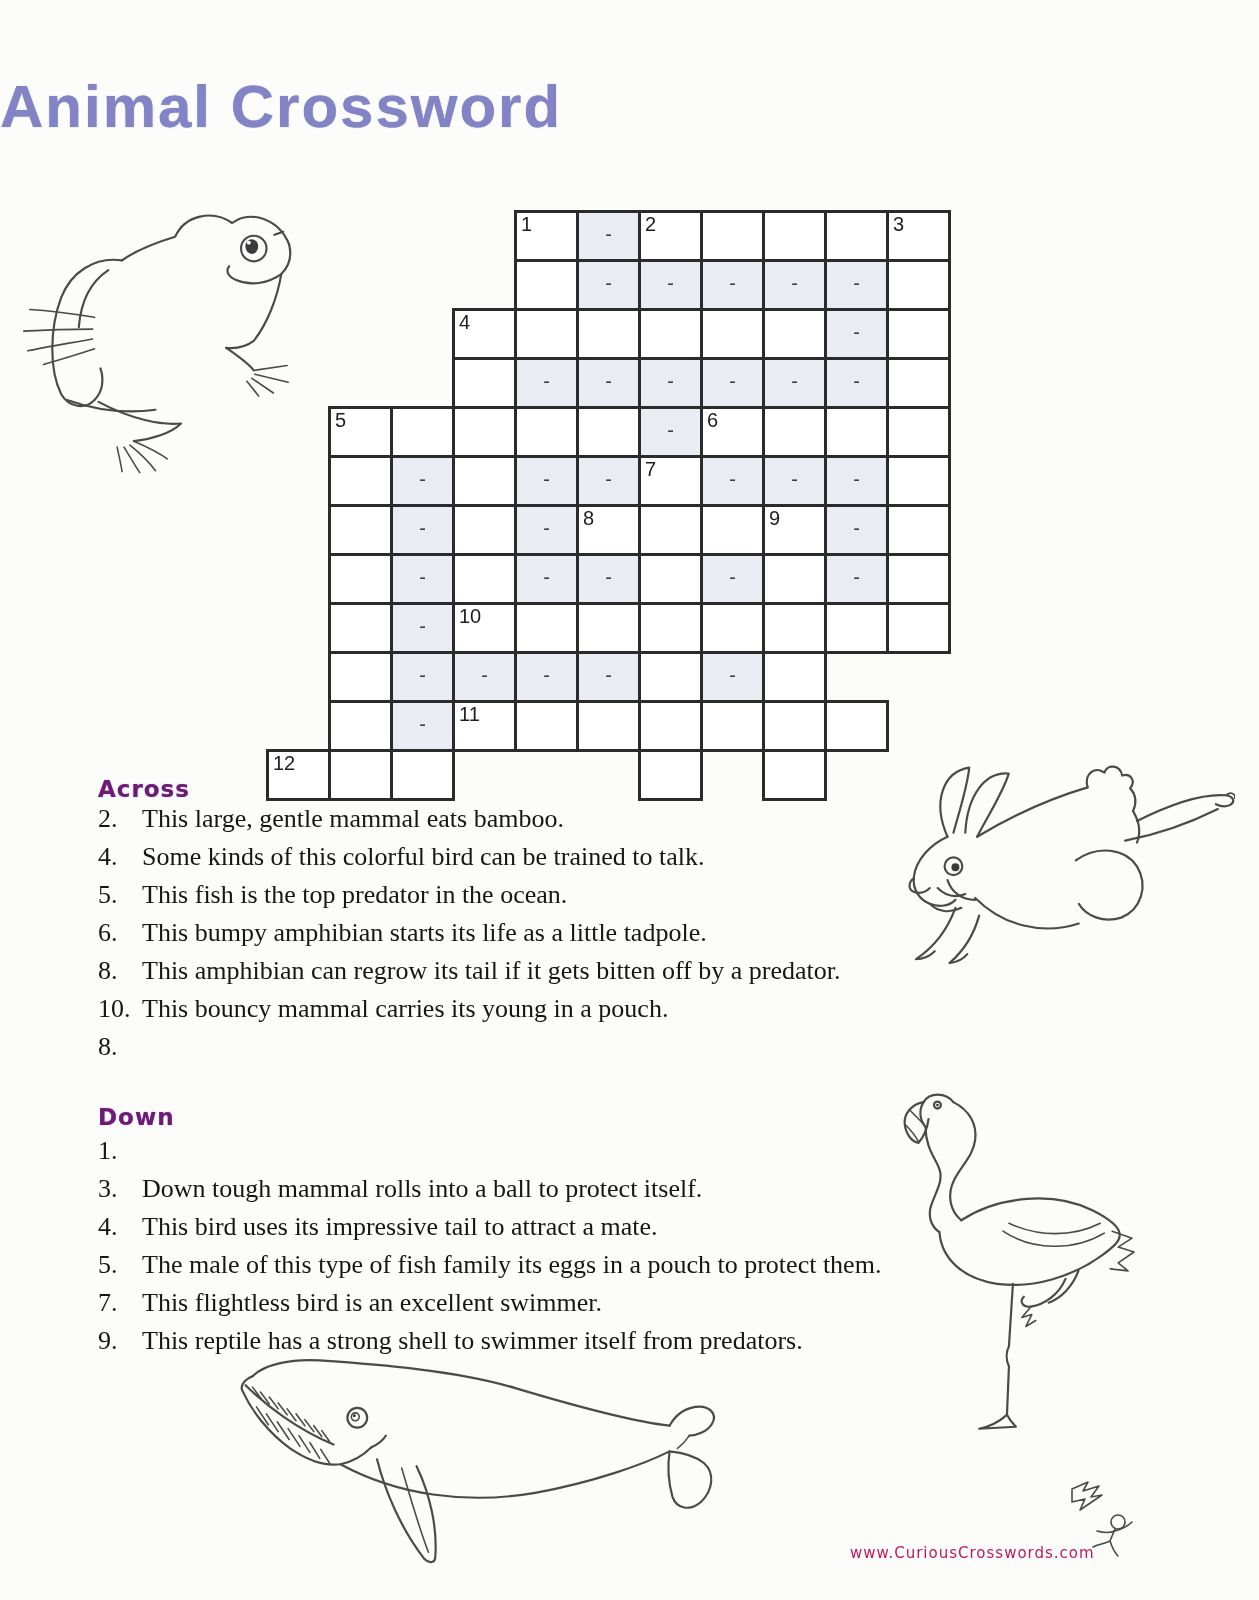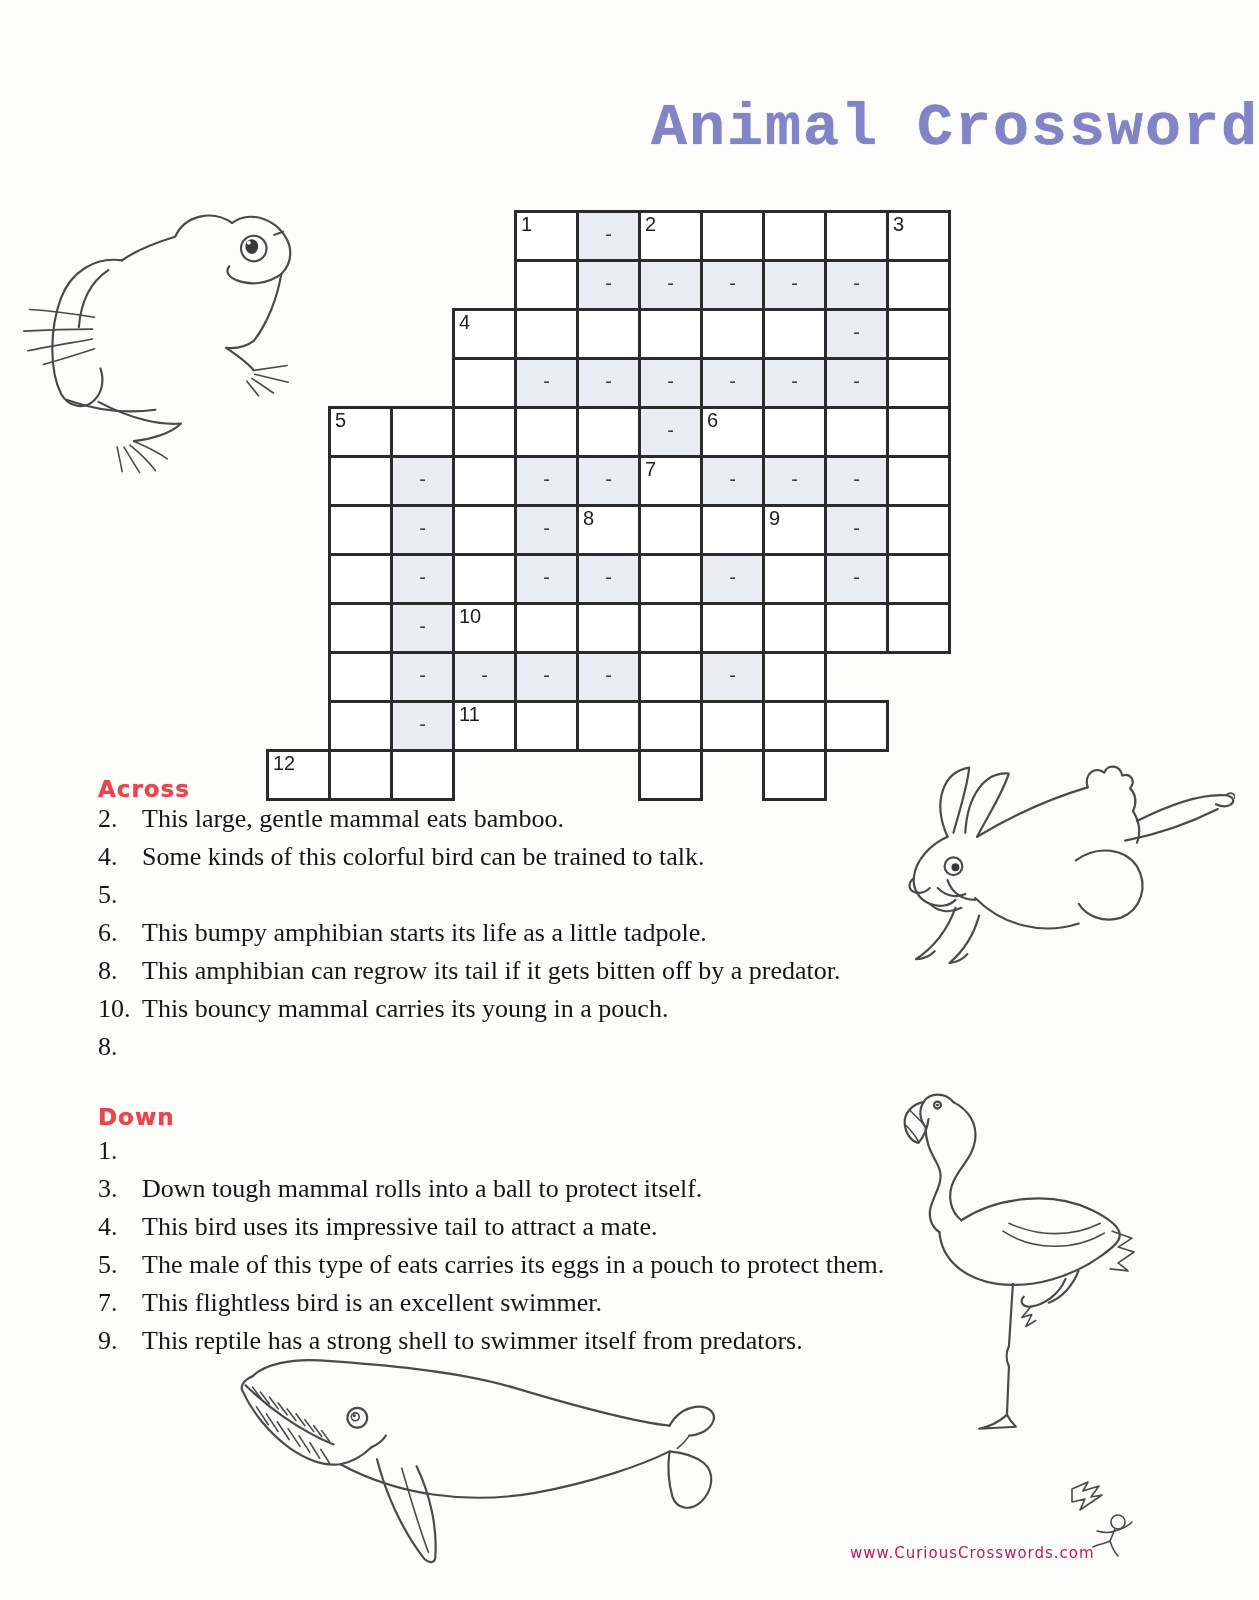--- a/index.html
+++ b/index.html
@@ -2,29 +2,29 @@
 <html><head>
 <meta charset="utf-8">
 <style>
   html,body{margin:0;padding:0;background:#e8e8e8;}
   .page{
     position:relative;width:1259px;height:1600px;margin:0 auto;
     background:#fcfcfa;overflow:hidden;
     font-family:"Liberation Serif", serif;color:#161616;
   }
   .title{
-    position:absolute;top:94px;left:0;width:100%;text-align:right;
-    font-family:Liberation Mono, monospace;font-weight:bold;font-size:60px;
+    position:absolute;top:72px;left:0;width:100%;text-align:left;
+    font-family:Liberation Sans, sans-serif;font-weight:bold;font-size:60px;
     color:#8284c6;letter-spacing:2px;
     text-shadow:0 0 1px #8284c6;
   }
   .section-header{
     position:absolute;left:98px;
     font-family:"DejaVu Sans", sans-serif;font-weight:bold;font-size:23px;
-    color:#ef4444;letter-spacing:1px;text-shadow:0 0 1px #7577be;
+    color:#701a75;letter-spacing:1px;text-shadow:0 0 1px #7577be;
   }
   #across-header{top:776px;}
   #down-header{top:1104px;}
   .clues{position:absolute;left:98px;width:900px;}
   #across-clues{top:804px;}
   #down-clues{top:1136px;}
   .clue{display:flex;height:38px;align-items:flex-start;}
   .clue .cnum{min-width:44px;font-size:26px;}
   .clue .ctext{font-size:26px;}
   .cell{
@@ -264,20 +264,21 @@
       <div class="clue">
         <span class="cnum">2.</span>
         <span class="ctext">This large, gentle mammal eats bamboo.</span>
       </div>
       <div class="clue">
         <span class="cnum">4.</span>
         <span class="ctext">Some kinds of this colorful bird can be trained to talk.</span>
       </div>
       <div class="clue">
         <span class="cnum">5.</span>
+        <span class="ctext">This fish is the top predator in the ocean.</span>
       </div>
       <div class="clue">
         <span class="cnum">6.</span>
         <span class="ctext">This bumpy amphibian starts its life as a little tadpole.</span>
       </div>
       <div class="clue">
         <span class="cnum">8.</span>
         <span class="ctext">This amphibian can regrow its tail if it gets bitten off by a predator.</span>
       </div>
       <div class="clue">
@@ -297,21 +298,21 @@
       <div class="clue">
         <span class="cnum">3.</span>
         <span class="ctext">Down tough mammal rolls into a ball to protect itself.</span>
       </div>
       <div class="clue">
         <span class="cnum">4.</span>
         <span class="ctext">This bird uses its impressive tail to attract a mate.</span>
       </div>
       <div class="clue">
         <span class="cnum">5.</span>
-        <span class="ctext">The male of this type of eats carries its eggs in a pouch to protect them.</span>
+        <span class="ctext">The male of this type of fish family its eggs in a pouch to protect them.</span>
       </div>
       <div class="clue">
         <span class="cnum">7.</span>
         <span class="ctext">This flightless bird is an excellent swimmer.</span>
       </div>
       <div class="clue">
         <span class="cnum">9.</span>
         <span class="ctext">This reptile has a strong shell to swimmer itself from predators.</span>
       </div>
     </div>

